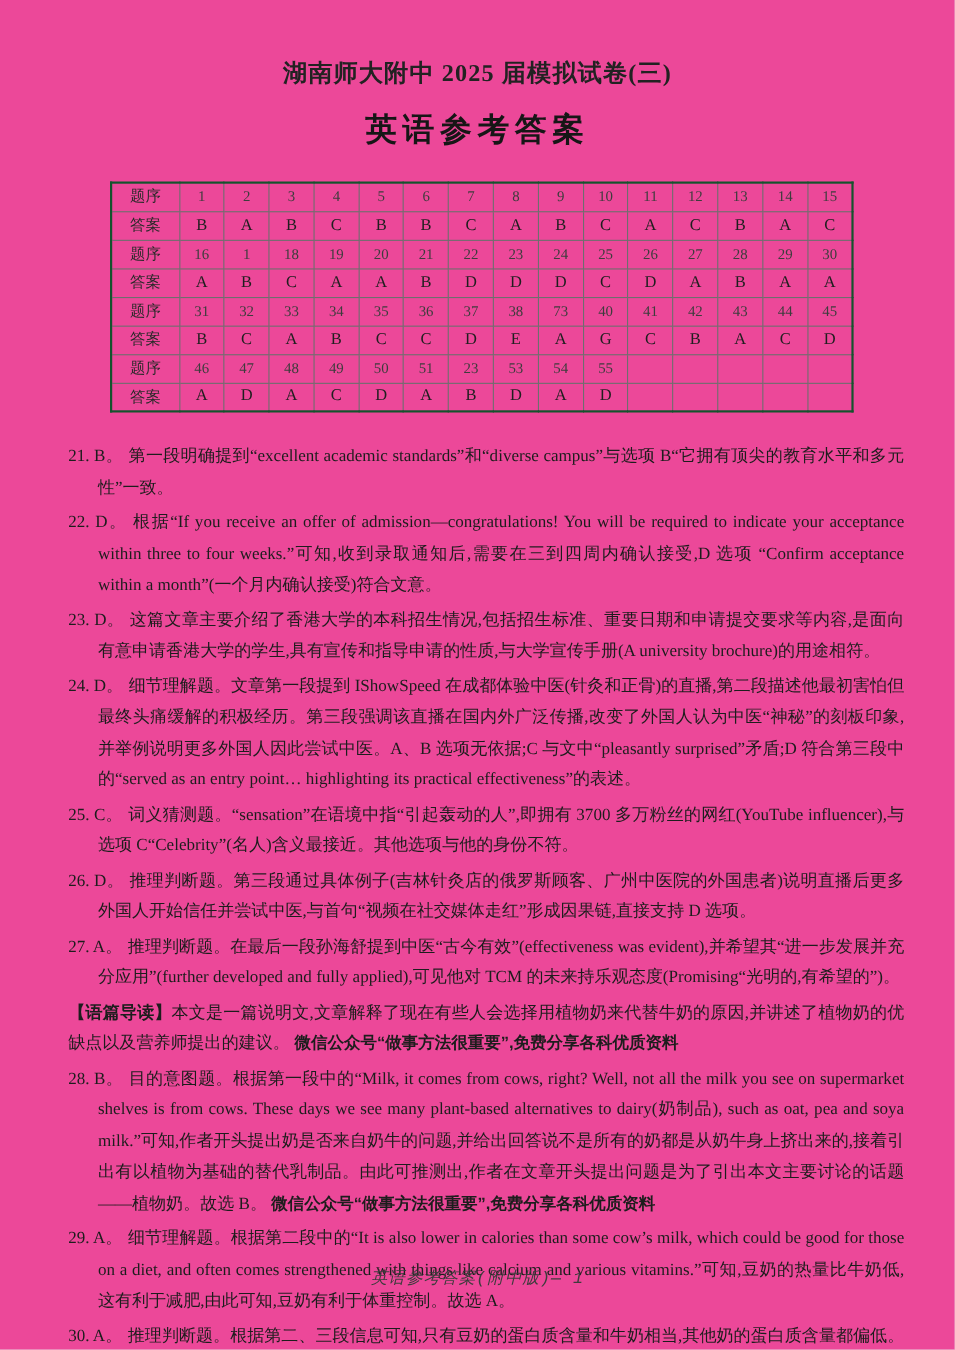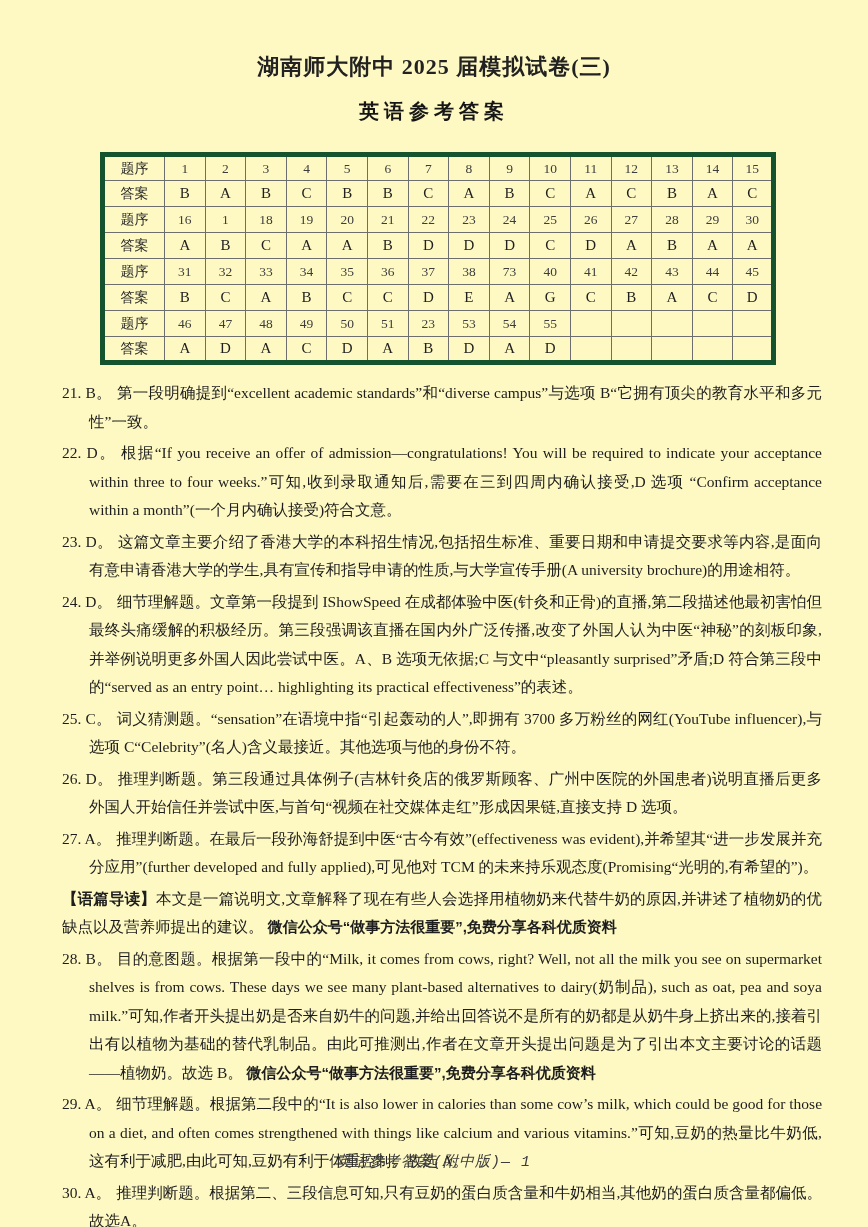--- a/index.html
+++ b/index.html
@@ -4,49 +4,49 @@
 <style>
   * { margin: 0; padding: 0; box-sizing: border-box; }
   html, body { background: #e9e9e7; }
   body { font-family: "Liberation Serif", "DejaVu Serif", serif; }
 
   .page {
     position: relative;
     width: 868px;
     height: 1227px;
     margin: 0 auto;
-    background: #fef9c3;
+    background: #ec4899;
     color: #1c1c1c;
     overflow: hidden;
   }
 
   .exam-title {
     text-align: center;
     padding-top: 52px;
     font-size: 22px;
     font-weight: bold;
     letter-spacing: 1px;
     color: #222;
   }
 
   .subject-title {
     text-align: center;
     margin-top: 16px;
-    font-size: 20px;
+    font-size: 29px;
     font-weight: bold;
     letter-spacing: 5px;
     color: #161616;
   }
 
   .answer-table {
     border-collapse: collapse;
     table-layout: fixed;
     width: 676px;
-    margin: 27px 0 0 100px;
-    border: 5px solid #14532d;
+    margin: 27px 0 12px 100px;
+    border: 2px solid #14532d;
   }
   .answer-table td {
     border: 1px solid #6e6e6e;
     height: 26px;
     text-align: center;
     vertical-align: middle;
     overflow: hidden;
   }
   .answer-table td.lbl {
     width: 62px;

